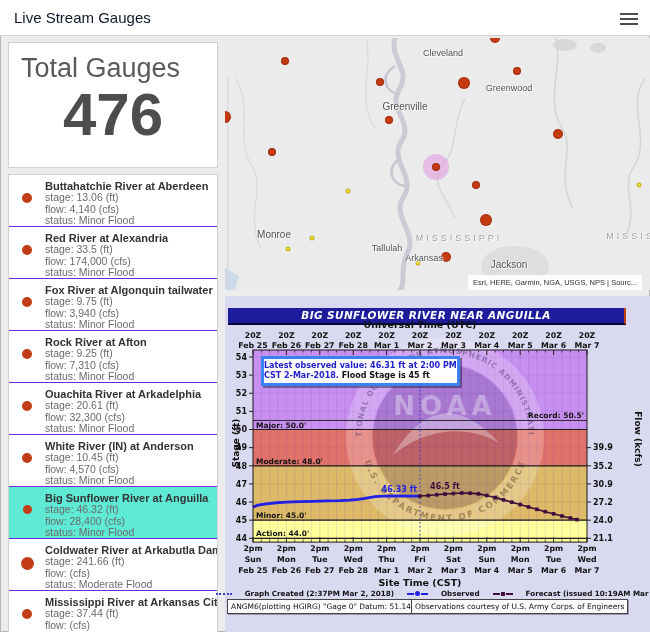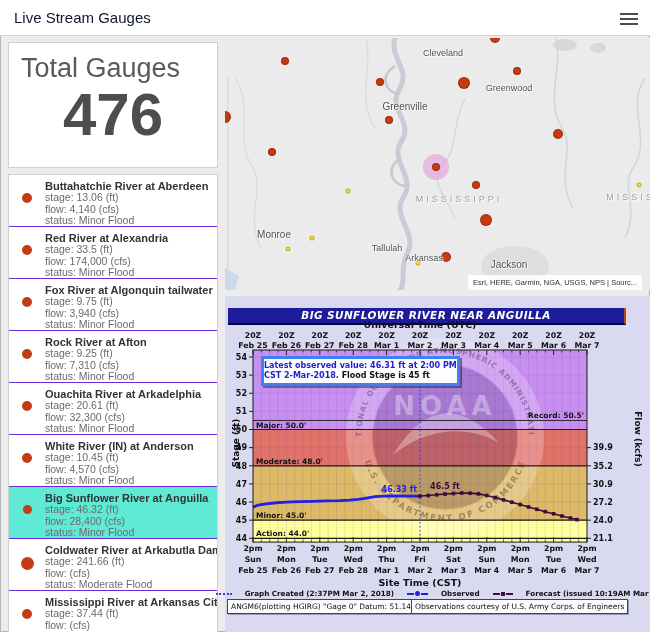--- a/index.html
+++ b/index.html
@@ -25,21 +25,21 @@
   .gauge-item.selected{background:#5eead4;}
   .g-dot{position:absolute;left:13px;top:18px;border-radius:50%;background:#c23c17;}
   .g-name{font-size:11px;line-height:12px;font-weight:bold;color:#333;white-space:nowrap;}
   .g-line{font-size:10.5px;line-height:11.6px;color:#6b6b6b;white-space:nowrap;}
   
   .map{position:absolute;left:225px;top:38px;width:425px;height:252px;background:#ebebeb;overflow:hidden;}
   .map svg{position:absolute;left:0;top:0;}
   .map-label{position:absolute;transform:translate(-50%,-50%);white-space:nowrap;
              color:#4e4e4e;font-size:9px;text-shadow:0 0 2px #fff,0 0 2px #fff,1px 1px 1px #fff;}
   .map-label.lg{font-size:10px;}
-  .map-label.state{font-size:9px;color:#9b9b9b;letter-spacing:3px;}
+  .map-label.state{font-size:9px;color:#9b9b9b;letter-spacing:3px;margin-top:39px;}
   .map-dot{position:absolute;border-radius:50%;transform:translate(-50%,-50%);box-sizing:border-box;
            background:#c63a12;border:1px solid rgba(130,30,0,.55);cursor:pointer;}
   .map-dot.yellow{background:#efdf2e;border-color:rgba(150,130,0,.5);}
   .map-dot.halo{background:rgba(228,150,223,.55);border:none;cursor:default;}
   .attribution{position:absolute;right:8px;bottom:0;background:rgba(255,255,255,.88);
                font-size:7.5px;color:#323232;padding:3px 5px;white-space:nowrap;}
   
   .chart{position:absolute;left:225px;top:296px;width:425px;height:336px;background:#d9d9f0;font-family:"DejaVu Sans",sans-serif;}
   .chart-title-bar{position:absolute;left:3px;top:12px;width:396px;height:15px;background:#1d1d9c;
                    border-right:2px solid #c2410c;border-bottom:2px solid #00003a;

